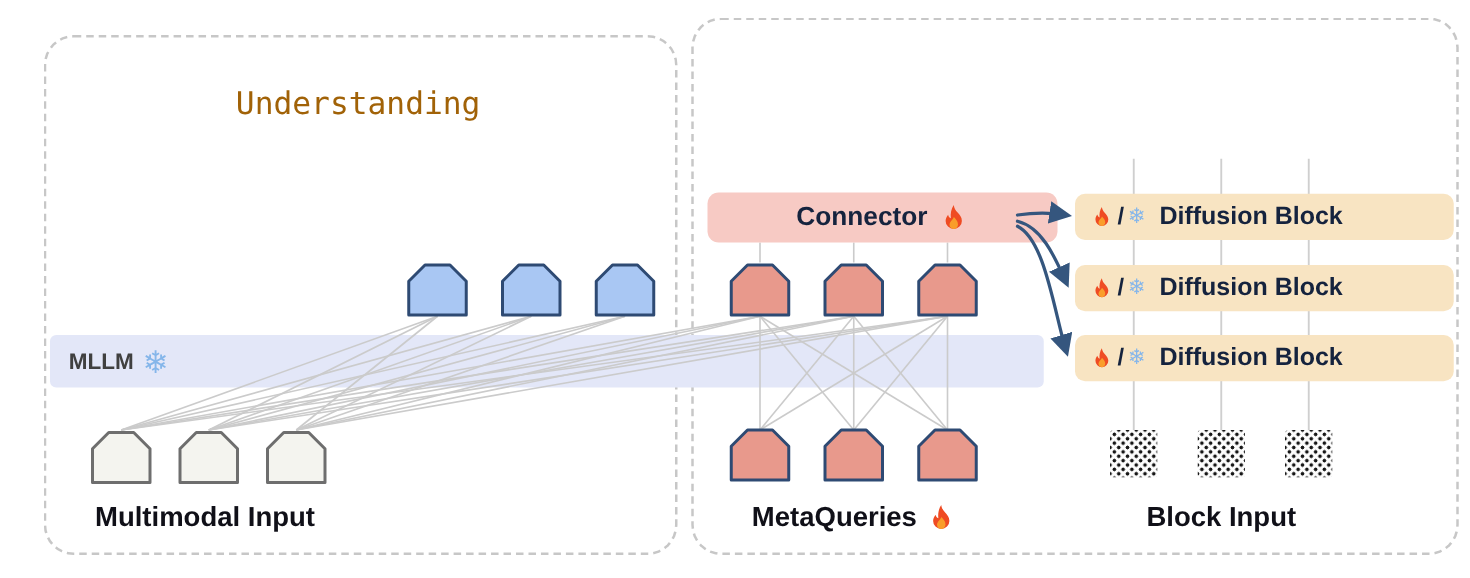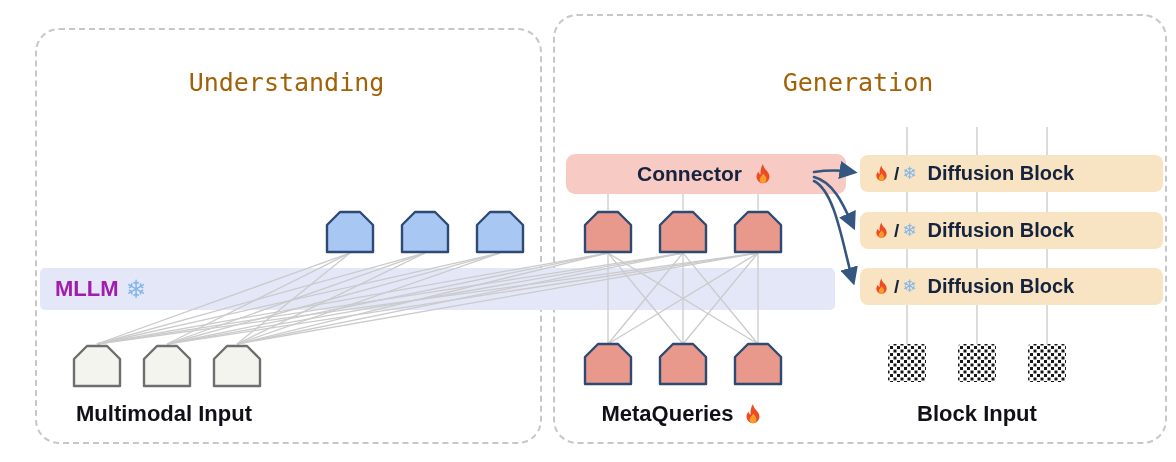--- a/index.html
+++ b/index.html
@@ -16,21 +16,21 @@
     font-size:25px;font-weight:500;color:#a16207;text-align:center;z-index:3;margin-top:22px;
   }
   .title-left{left:35px;width:503px;}
   .title-right{left:553px;width:610px;}
   
   .mllm-band{
     position:absolute;left:40px;top:268px;width:795px;height:42px;
     background:#e3e7f8;border-radius:5px;z-index:1;
     display:flex;align-items:center;padding-left:15px;box-sizing:border-box;gap:7px;
   }
-  .mllm-label{font-weight:bold;font-size:22px;color:#a21caf;}
+  .mllm-label{font-weight:bold;font-size:18px;color:#404040;}
   .snowflake{color:#85b6ea;font-family:"DejaVu Sans",sans-serif;}
   .mllm-snow{font-size:25px;line-height:1;}
   
   .lines-svg{position:absolute;left:0;top:0;z-index:2;pointer-events:none;}
   .arrows-svg{position:absolute;left:0;top:0;z-index:5;pointer-events:none;}
   .attn{stroke:#cbcbcb;stroke-width:1.3;}
   .vline{stroke:#cfcfcf;stroke-width:1.5;}
   .conn-arrow{stroke:#35567e;stroke-width:2.6;fill:none;stroke-linecap:round;}
   
   .token{position:absolute;width:50px;height:44px;z-index:3;}
@@ -94,21 +94,20 @@
         <path d="M12 2c.3 2.6 1.5 4.3 3.1 6 1.7 1.8 3.4 3.8 3.4 6.7A6.5 6.5 0 0 1 12 21.2a6.5 6.5 0 0 1-6.5-6.5c0-1.9.8-3.6 2-5 .2 1.3 1 2.4 2.2 2.9C9.2 9 10 4.8 12 2z" fill="#ef4b23"></path>
         <path d="M12 21.2c-1.9 0-3.4-1.5-3.4-3.4 0-1.6 1-2.6 2-3.8.7-.8 1.2-1.5 1.5-2.4 1.3 1.5 3.3 3.3 3.3 5.9 0 2.1-1.5 3.7-3.4 3.7z" fill="#f99d2a"></path>
       </symbol>
     </defs>
   </svg>
 
   <div class="panel panel-left"></div>
   <div class="panel panel-right"></div>
 
   <div class="panel-title title-left">Understanding</div>
-  <div class="panel-title title-right">Generation</div>
 
   <div class="mllm-band">
     <span class="mllm-label">MLLM</span>
     <span class="snowflake mllm-snow">❄</span>
   </div>
 
   <svg class="lines-svg" width="1176" height="462">
     <g>
       <line class="attn" x1="97" y1="344" x2="350" y2="253"></line>
       <line class="attn" x1="97" y1="344" x2="425" y2="253"></line>

